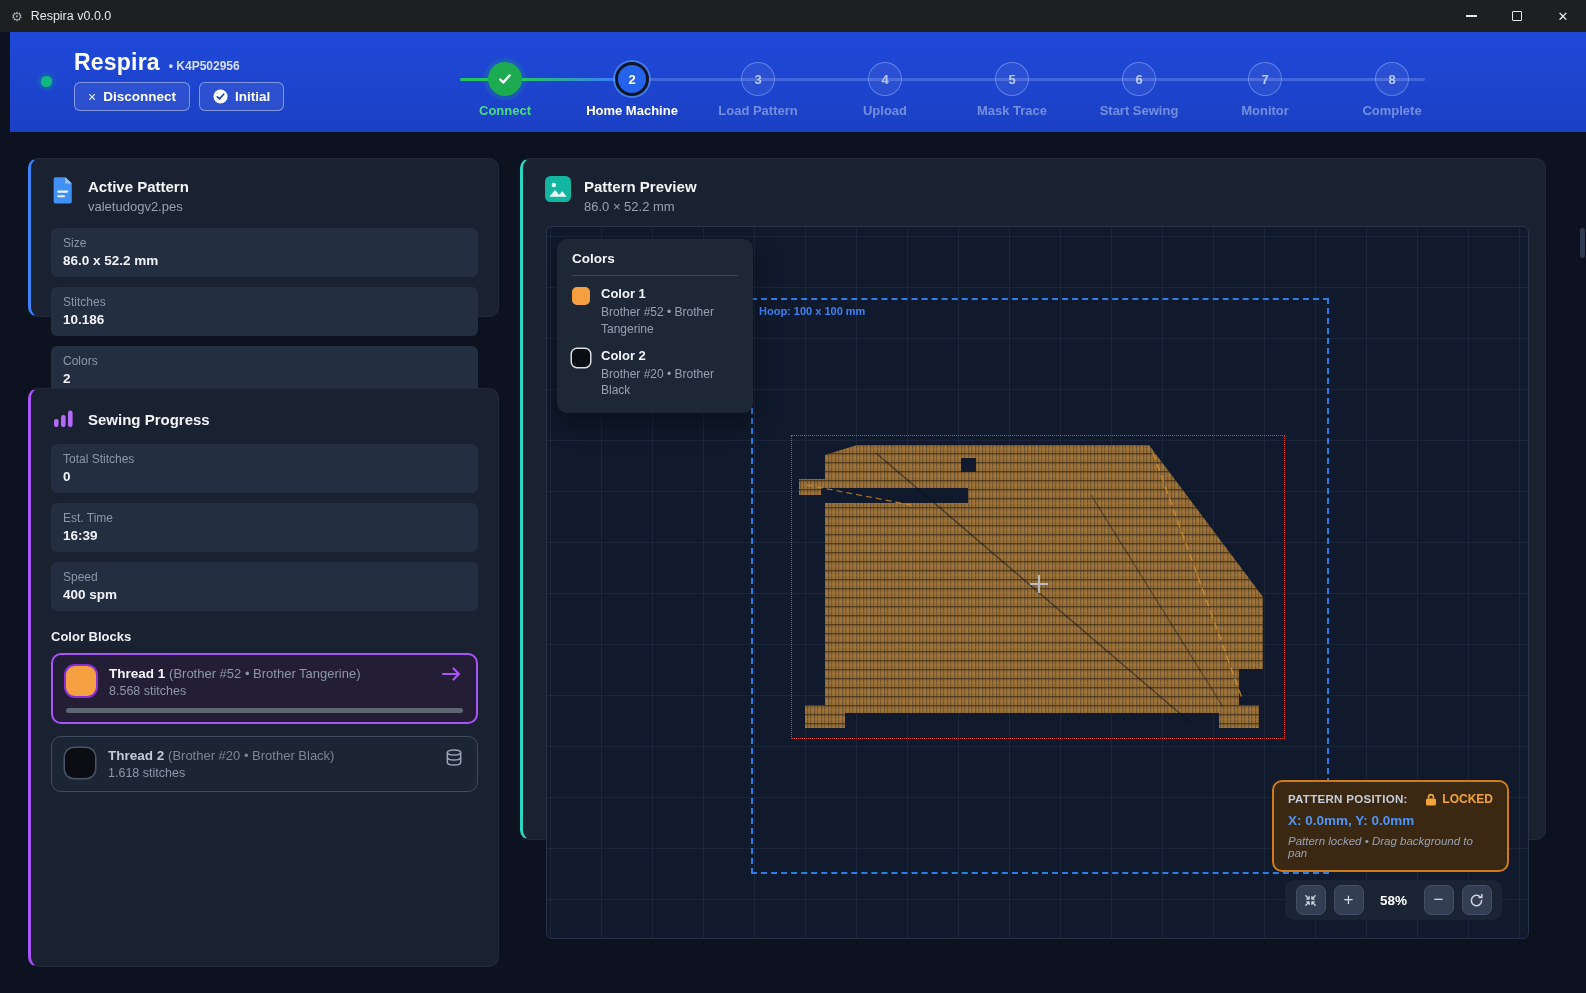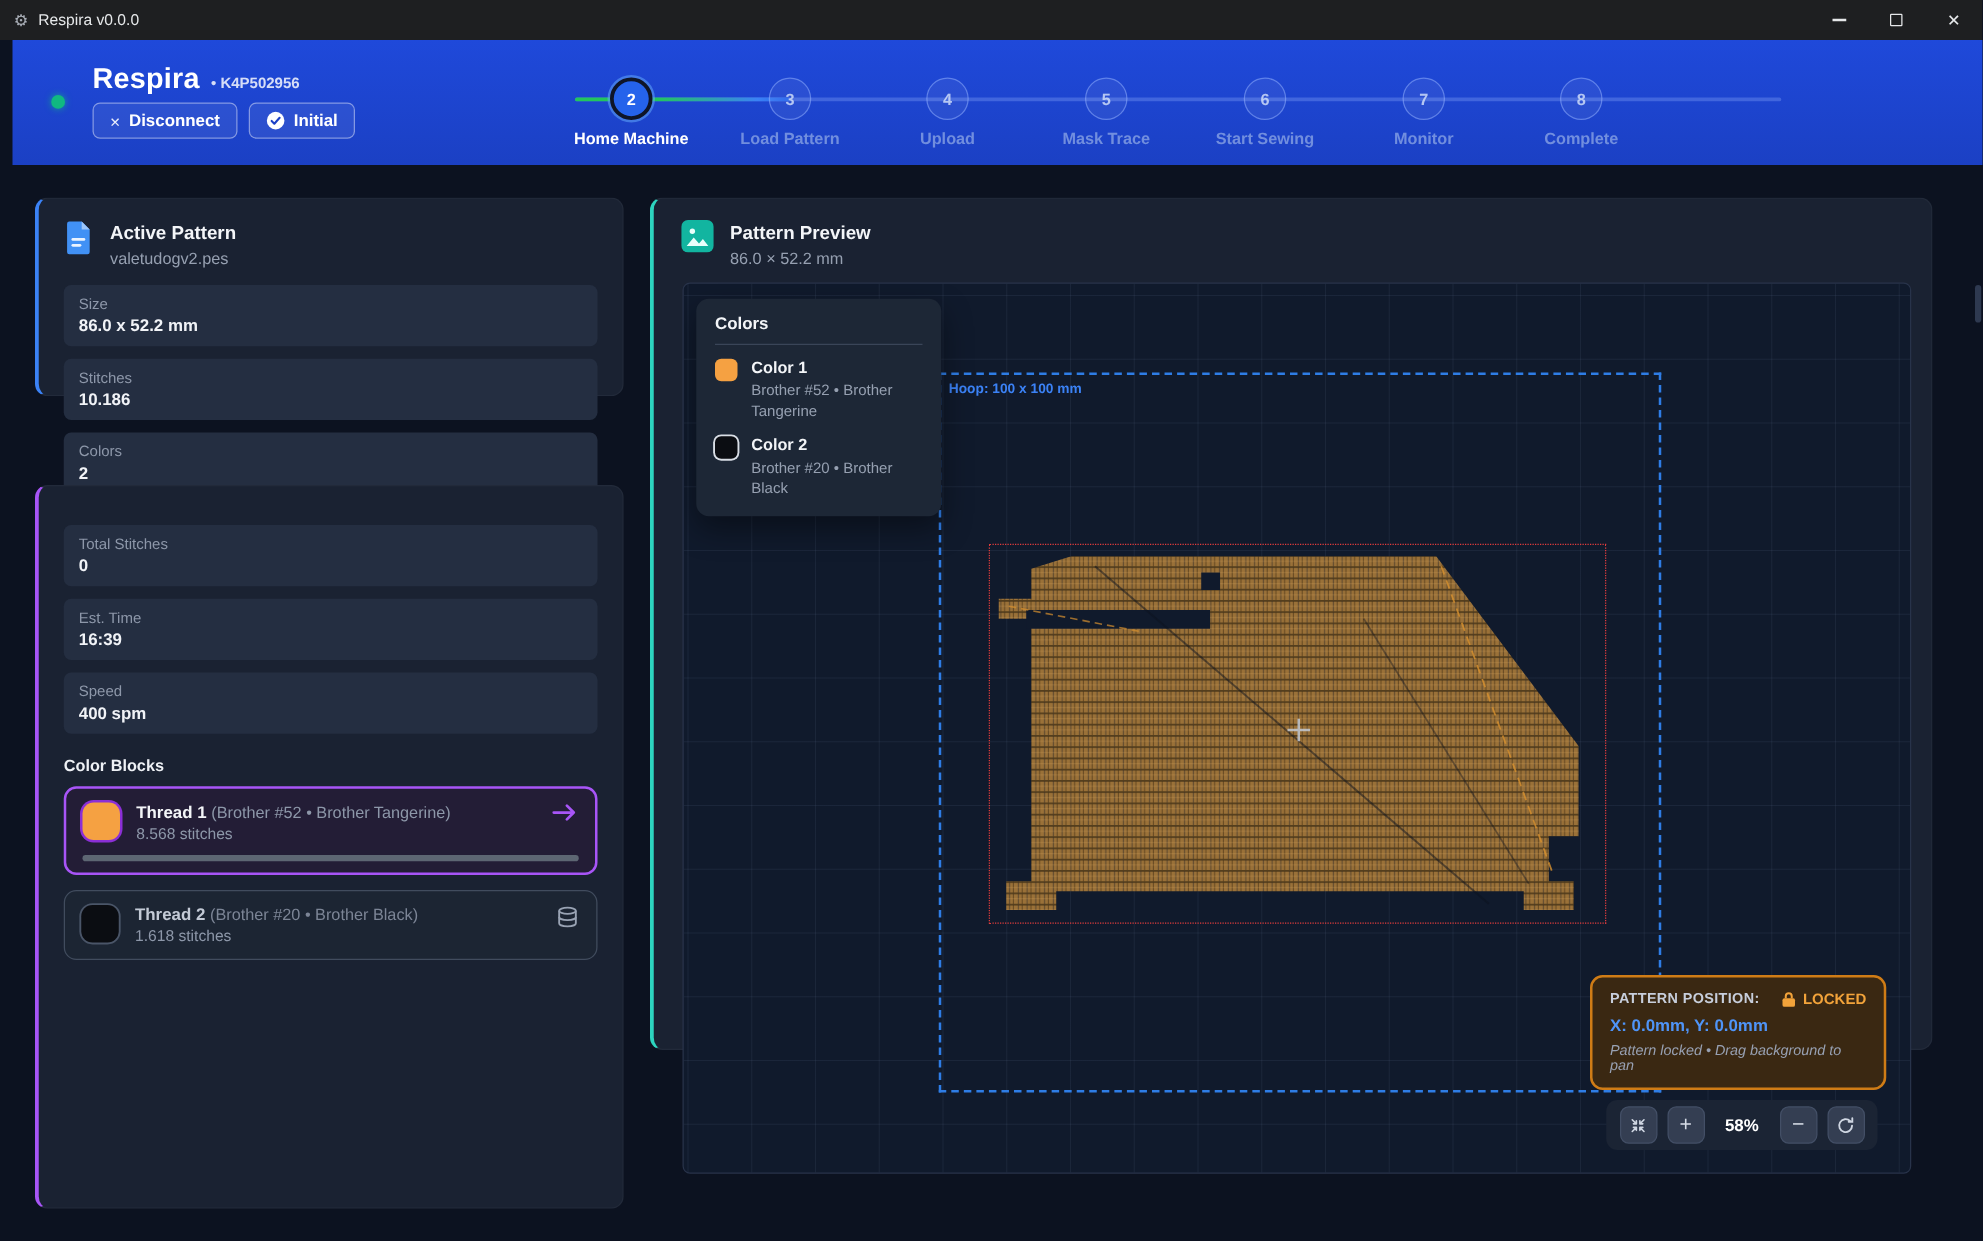--- a/index.html
+++ b/index.html
@@ -189,20 +189,28 @@
             <path d="M4.6 8.3l2.3 2.3 4.5-5" stroke="#1c41c6" stroke-width="1.8" fill="none" stroke-linecap="round" stroke-linejoin="round"></path>
           </svg>
         <span>Initial</span>
       </button>
     </div>
 
     <div class="stepper">
       <div class="track-base"></div>
       <div class="track-done"></div>
 
+      <div class="step completed">
+        <div class="circle">
+          <svg width="16" height="16" viewBox="0 0 16 16">
+              <path d="M3.2 8.5l3.1 3 6.3-7" stroke="#fff" stroke-width="2.4" fill="none" stroke-linecap="round" stroke-linejoin="round"></path>
+            </svg>
+        </div>
+        <div class="label">Connect</div>
+      </div>
       <div class="step current">
         <div class="circle">2</div>
         <div class="label">Home Machine</div>
       </div>
       <div class="step upcoming">
         <div class="circle">3</div>
         <div class="label">Load Pattern</div>
       </div>
       <div class="step upcoming">
         <div class="circle">4</div>
@@ -264,20 +272,30 @@
       <button class="delete-btn">
         <svg width="13" height="14" viewBox="0 0 14 16">
           <path d="M5 1h4l.7 1.6H13v1.8H1V2.6h3.3z" fill="#f47d74"></path>
           <path d="M2.2 5.6h9.6L11 15H3z" fill="#f47d74"></path>
         </svg>
         <span>Delete Pattern</span>
       </button>
     </div>
 
     <div class="card card-sewing accent-purple">
+      <div class="card-head" style="align-items:center;">
+        <svg width="24" height="24" viewBox="0 0 24 24">
+          <rect x="3" y="13" width="4.6" height="8" rx="2.2" fill="#b36bf7"></rect>
+          <rect x="10" y="9" width="4.6" height="12" rx="2.2" fill="#b36bf7"></rect>
+          <rect x="17" y="4.5" width="4.6" height="16.5" rx="2.2" fill="#b36bf7"></rect>
+        </svg>
+        <div class="head-texts">
+          <div class="card-title">Sewing Progress</div>
+        </div>
+      </div>
       <div class="stats-row">
         <div class="stat">
           <div class="s-label">Total Stitches</div>
           <div class="s-value">0</div>
         </div>
         <div class="stat">
           <div class="s-label">Est. Time</div>
           <div class="s-value">16:39</div>
         </div>
         <div class="stat">

